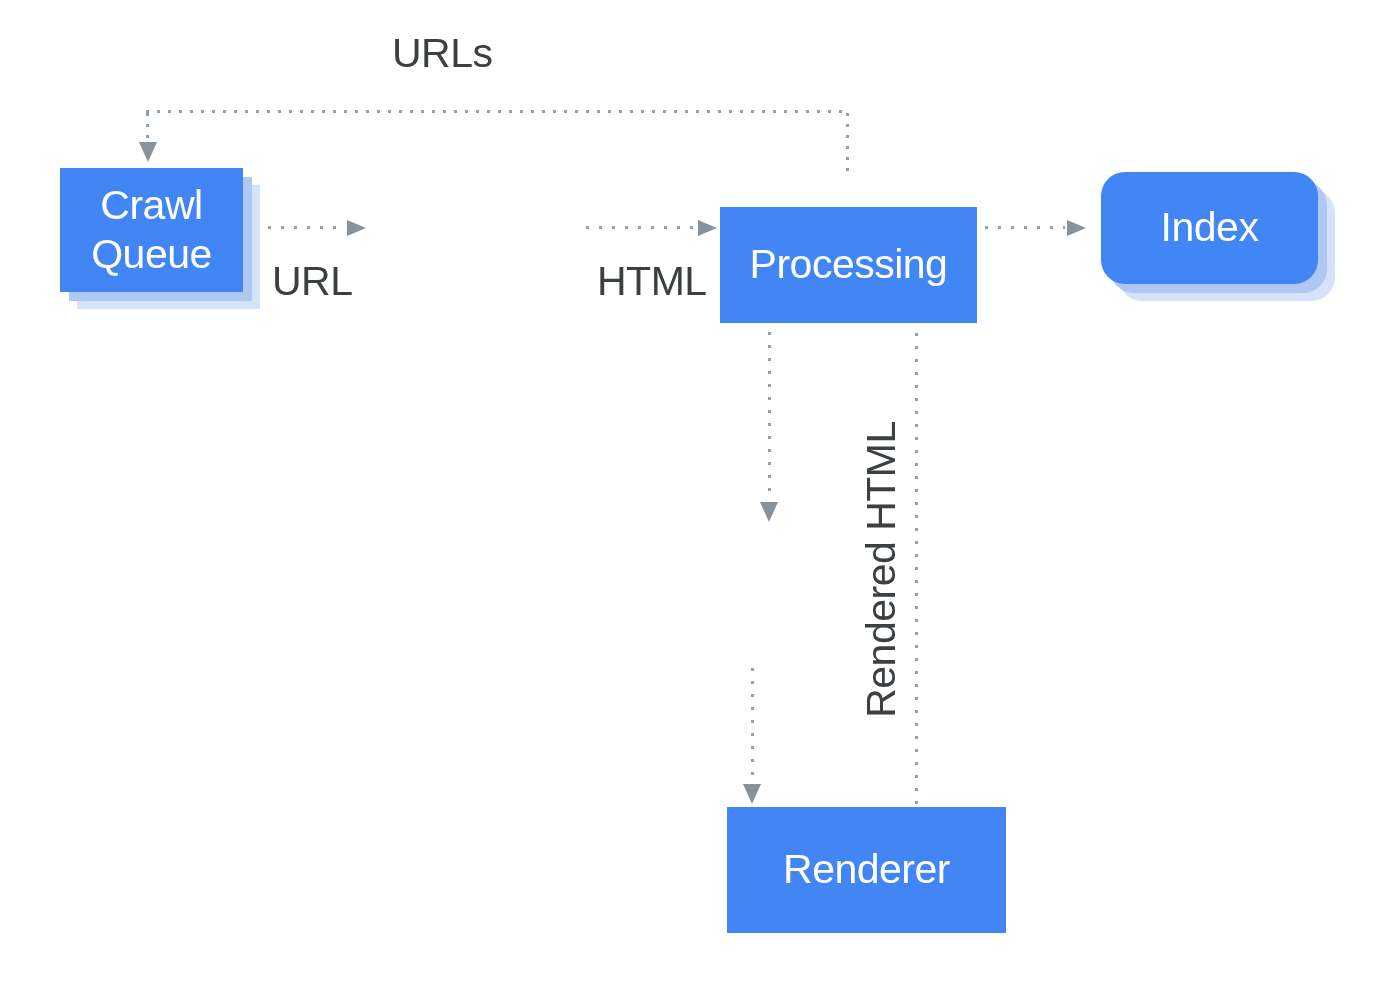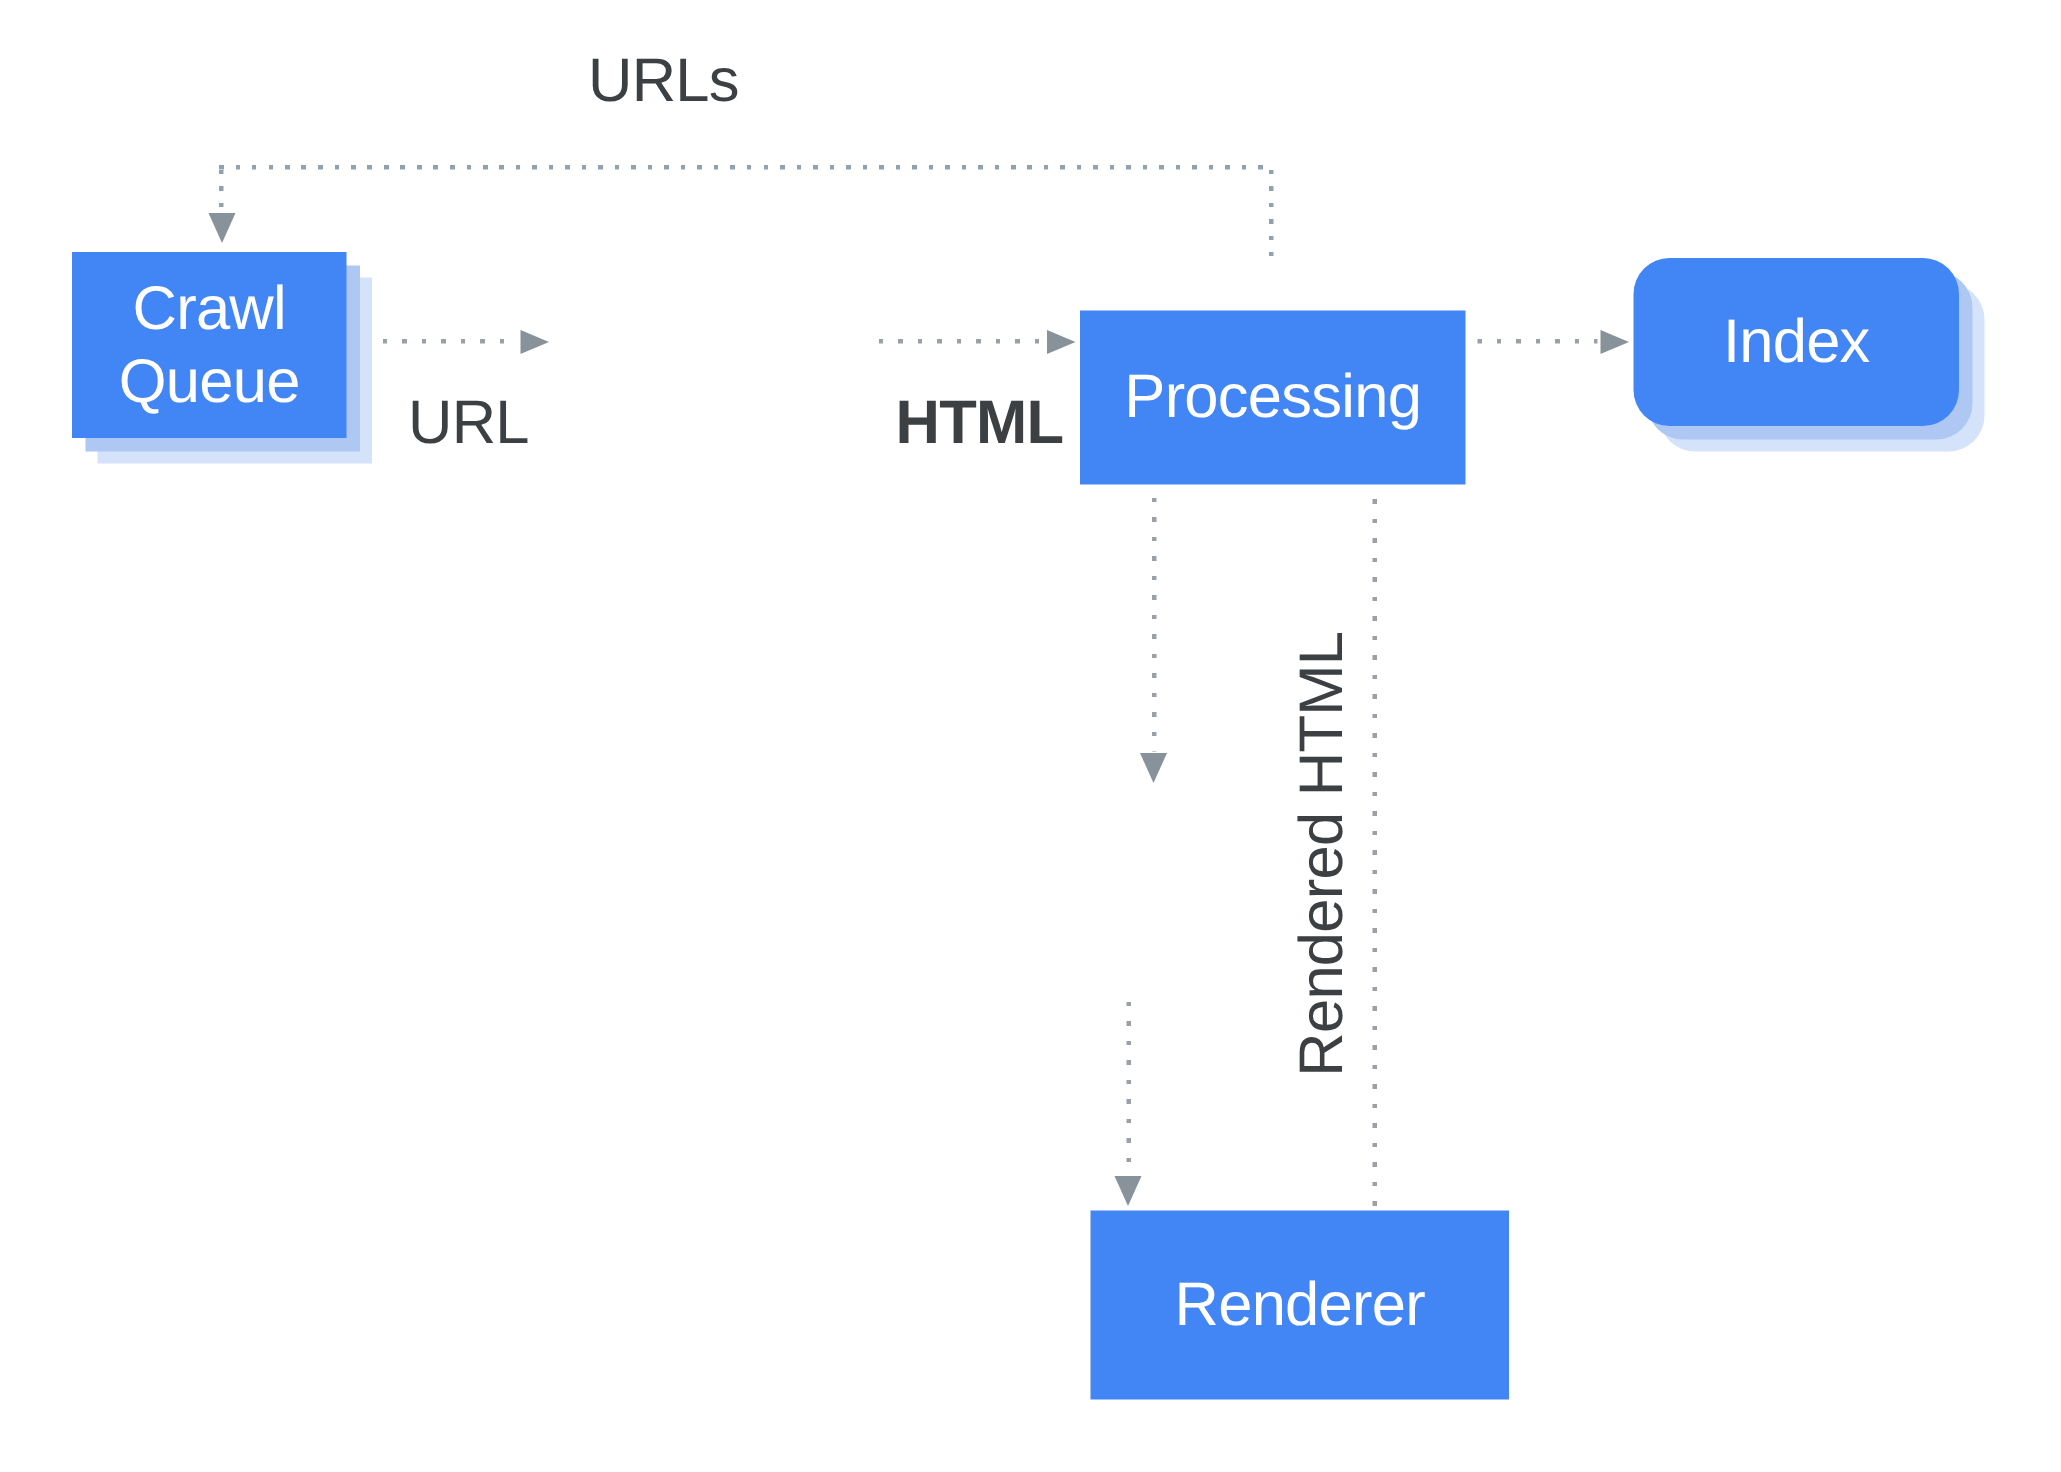--- a/index.html
+++ b/index.html
@@ -24,20 +24,21 @@
     display: flex;
     align-items: center;
     justify-content: center;
     text-align: center;
     font-size: 41px;
     line-height: 1.2;
     letter-spacing: -0.5px;
   }
   .node.stacked {
     box-shadow: 9px 9px 0 #aec7f3, 17px 17px 0 #d5e3fa;
+    margin-left: 12px;
   }
   
   .dot-h {
     position: absolute;
     height: 3px;
     background-image: repeating-linear-gradient(to right,
       #9aa0a6 0, #9aa0a6 3px, transparent 3px, transparent 13px);
   }
   .dot-h.fine {
     background-image: repeating-linear-gradient(to right,
@@ -98,21 +99,21 @@
   <div class="dot-v fine" style="left:846px; top:113px; height:58px;"></div>
   <div class="dot-v fine" style="left:146px; top:113px; height:30px;"></div>
   <div class="arr down" style="left:139px; top:142px;"></div>
 
   <div class="dot-h" style="left:255px; top:226px; width:90px;"></div>
   <div class="arr right" style="left:347px; top:220px;"></div>
   <div class="edge-label" style="left:272px; top:258px;">URL</div>
 
   <div class="dot-h" style="left:586px; top:226px; width:110px;"></div>
   <div class="arr right" style="left:698px; top:220px;"></div>
-  <div class="edge-label" style="left:597px; top:258px;font-weight:bold;">HTML</div>
+  <div class="edge-label" style="left:597px; top:258px;">HTML</div>
 
   <div class="dot-h" style="left:985px; top:226px; width:80px;"></div>
   <div class="arr right" style="left:1067px; top:220px;"></div>
 
   <div class="dot-v" style="left:768px; top:293px; height:208px;"></div>
   <div class="arr down" style="left:760px; top:502px;"></div>
 
   <div class="dot-v" style="left:751px; top:668px; height:114px;"></div>
   <div class="arr down" style="left:743px; top:784px;"></div>
 

